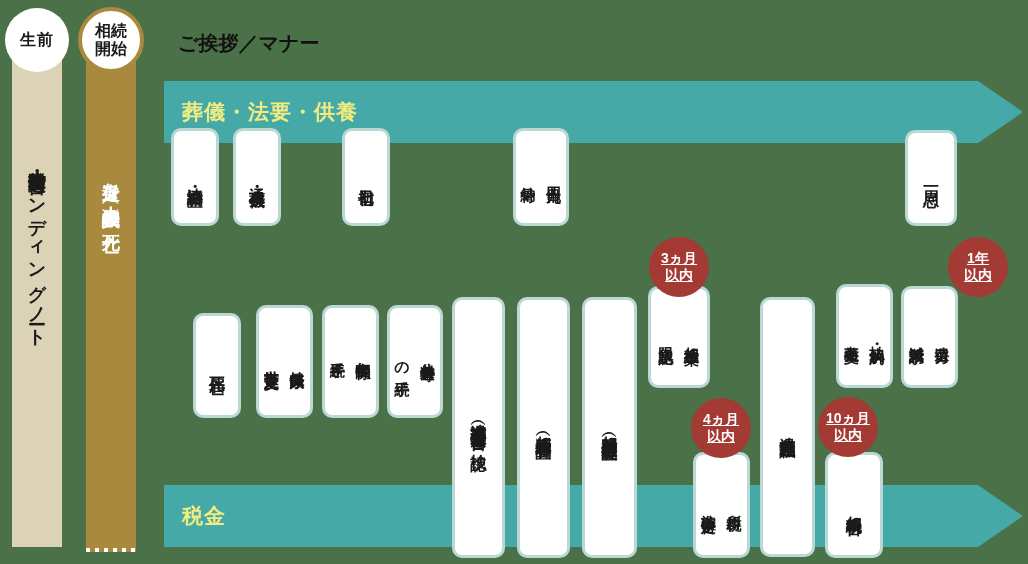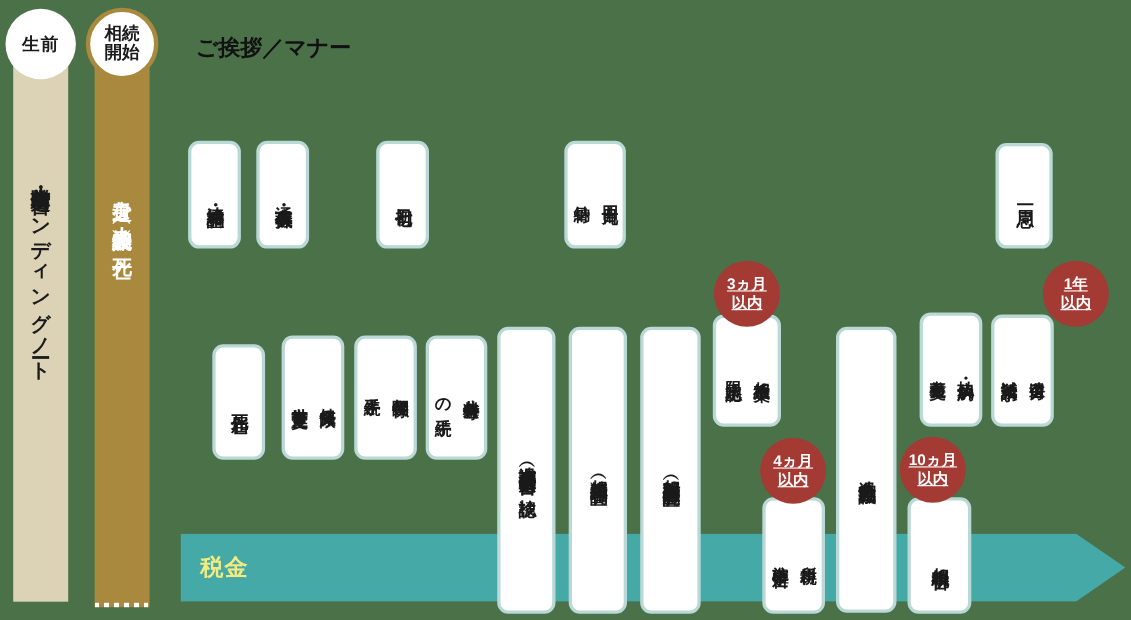--- a/index.html
+++ b/index.html
@@ -63,20 +63,23 @@
   <div class="vcol-label vlab-inh">
     <span>身近な人（被相続人）の死亡</span>
   </div>
 
   <div class="circle circle-pre">生前</div>
   <div class="circle circle-inh">相続
 開始</div>
 
   <div class="note-title">ご挨拶／マナー</div>
 
+  <div class="band band-1">
+    <div class="band-label">葬儀・法要・供養</div>
+  </div>
   <div class="band band-3">
     <div class="band-label">税金</div>
   </div>
 
   <div class="step" style="left:171px;top:128px;width:48px;height:98px;">
       <span>連絡・調整</span>
     </div>
   <div class="step" style="left:233px;top:128px;width:48px;height:98px;">
       <span>通夜・葬儀</span>
     </div>

